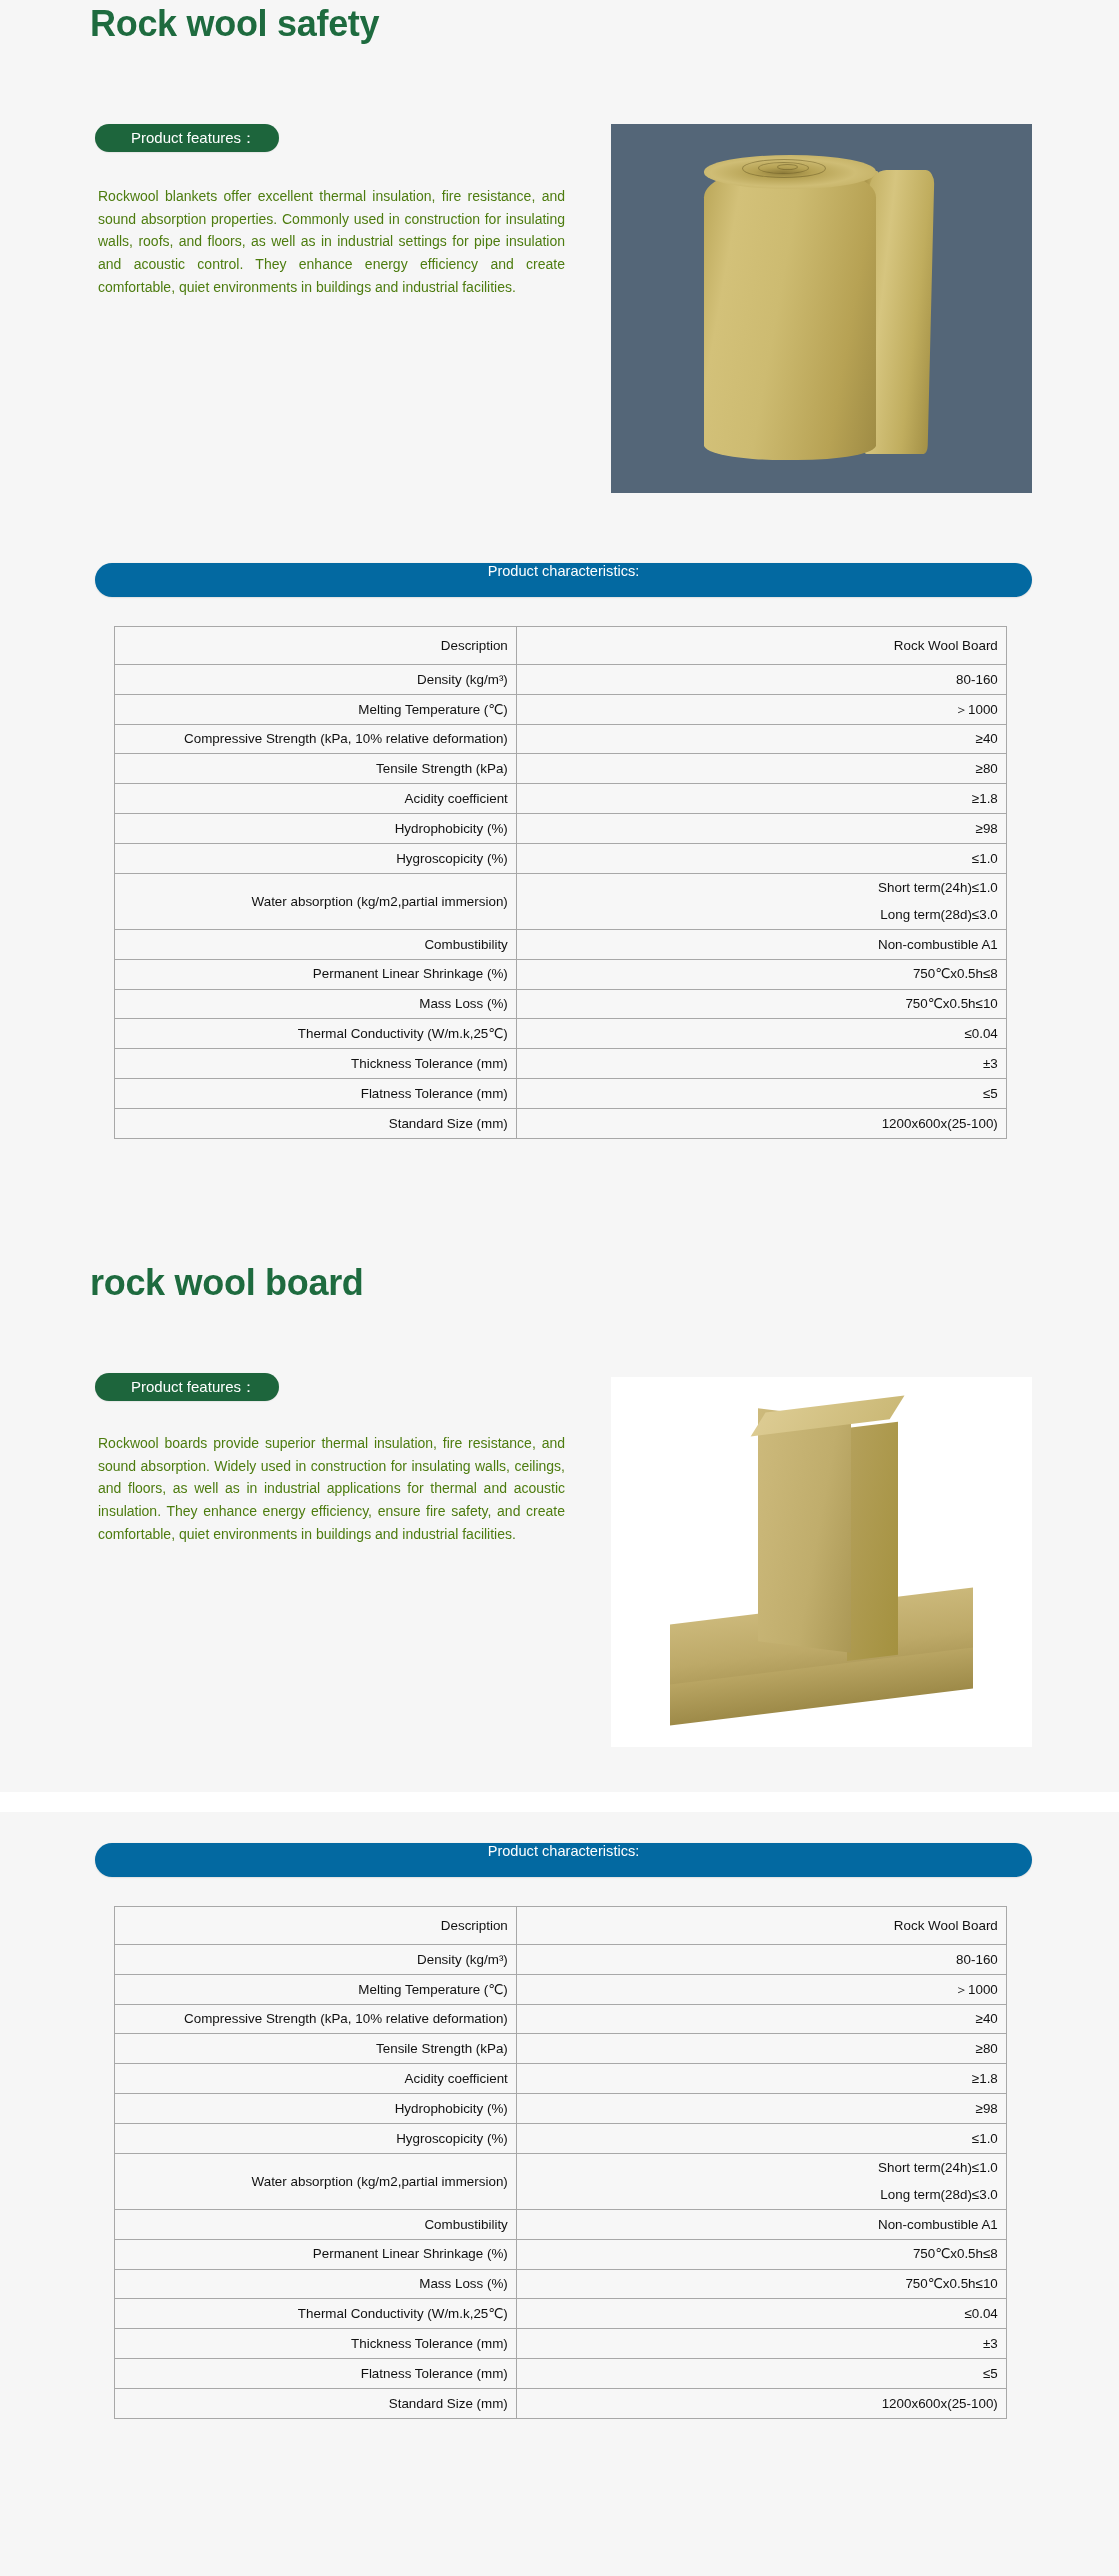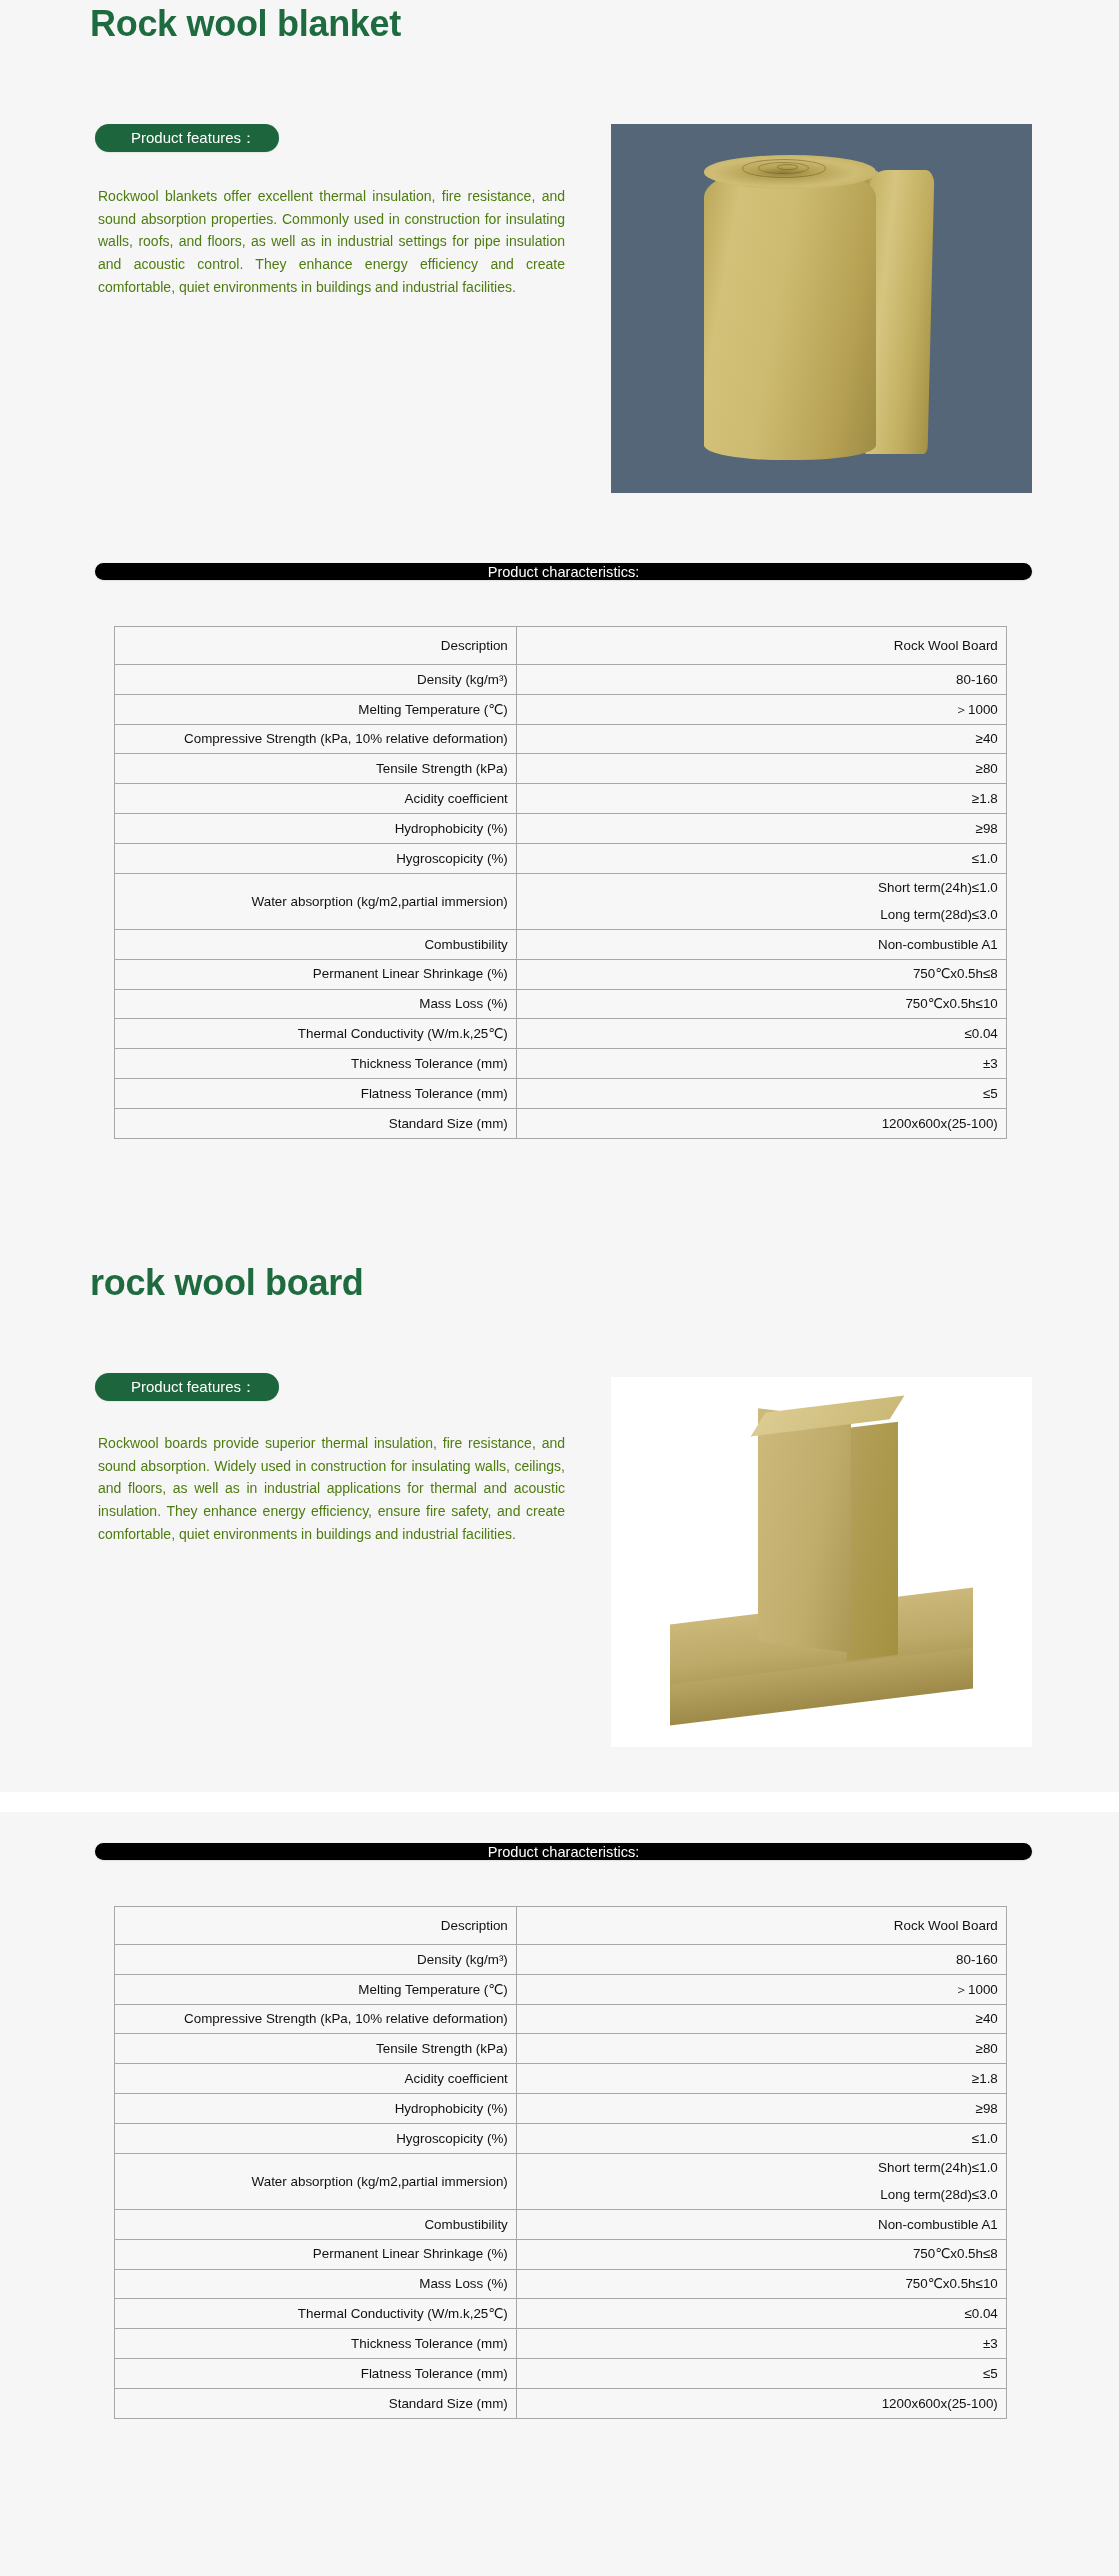--- a/index.html
+++ b/index.html
@@ -36,26 +36,25 @@
     padding: 5.8px 23px 7px 36px;
     line-height: 1.0;
     white-space: nowrap;
     box-shadow: 0 0.6px 1.2px rgba(0,0,0,.12);
   }
 
   
   .bar-characteristics {
     width: 937px;
     margin-left: 95px;
-    height: 17px;
-    background: #000000;
+    height: 34px;
+    background: #0369a1;
     color: #ffffff;
     border-radius: 583px;
     display: flex;
-    align-items: center;
     justify-content: center;
     font-size: 14.6px;
     box-shadow: 0 0.6px 1.7px rgba(0,0,0,.14);
   }
 
   
   .feature-row { position: relative; }
   .feature-text {
     color: #4d7c0f;
     font-size: 14px;
@@ -175,21 +174,21 @@
   .spec-table td .multi { display: block; }
   .spec-table td .multi + .multi { margin-top: 7px; }
 </style>
 </head>
 <body>
 
 <div class="page">
 
   <div class="section" style="height:1248px;">
 
-    <h1 class="product-title" style="position:absolute;left:90px;top:4.7px;">Rock wool blanket</h1>
+    <h1 class="product-title" style="position:absolute;left:90px;top:4.7px;">Rock wool safety</h1>
 
     <div class="feature-row">
       <div style="position:absolute;left:95px;top:124px;">
         <span class="pill-features">Product features：</span>
       </div>
 
       <p class="feature-text" style="position:absolute;left:98px;top:185px;width:467px;margin:0;">Rockwool blankets offer excellent thermal insulation, fire resistance, and sound absorption properties. Commonly used in construction for insulating walls, roofs, and floors, as well as in industrial settings for pipe insulation and acoustic control. They enhance energy efficiency and create comfortable, quiet environments in buildings and industrial facilities.</p>
 
       <div class="photo-frame photo-roll" style="position:absolute;left:611px;top:124px;width:421px;height:369px;">
         <div class="roll-wrap">

